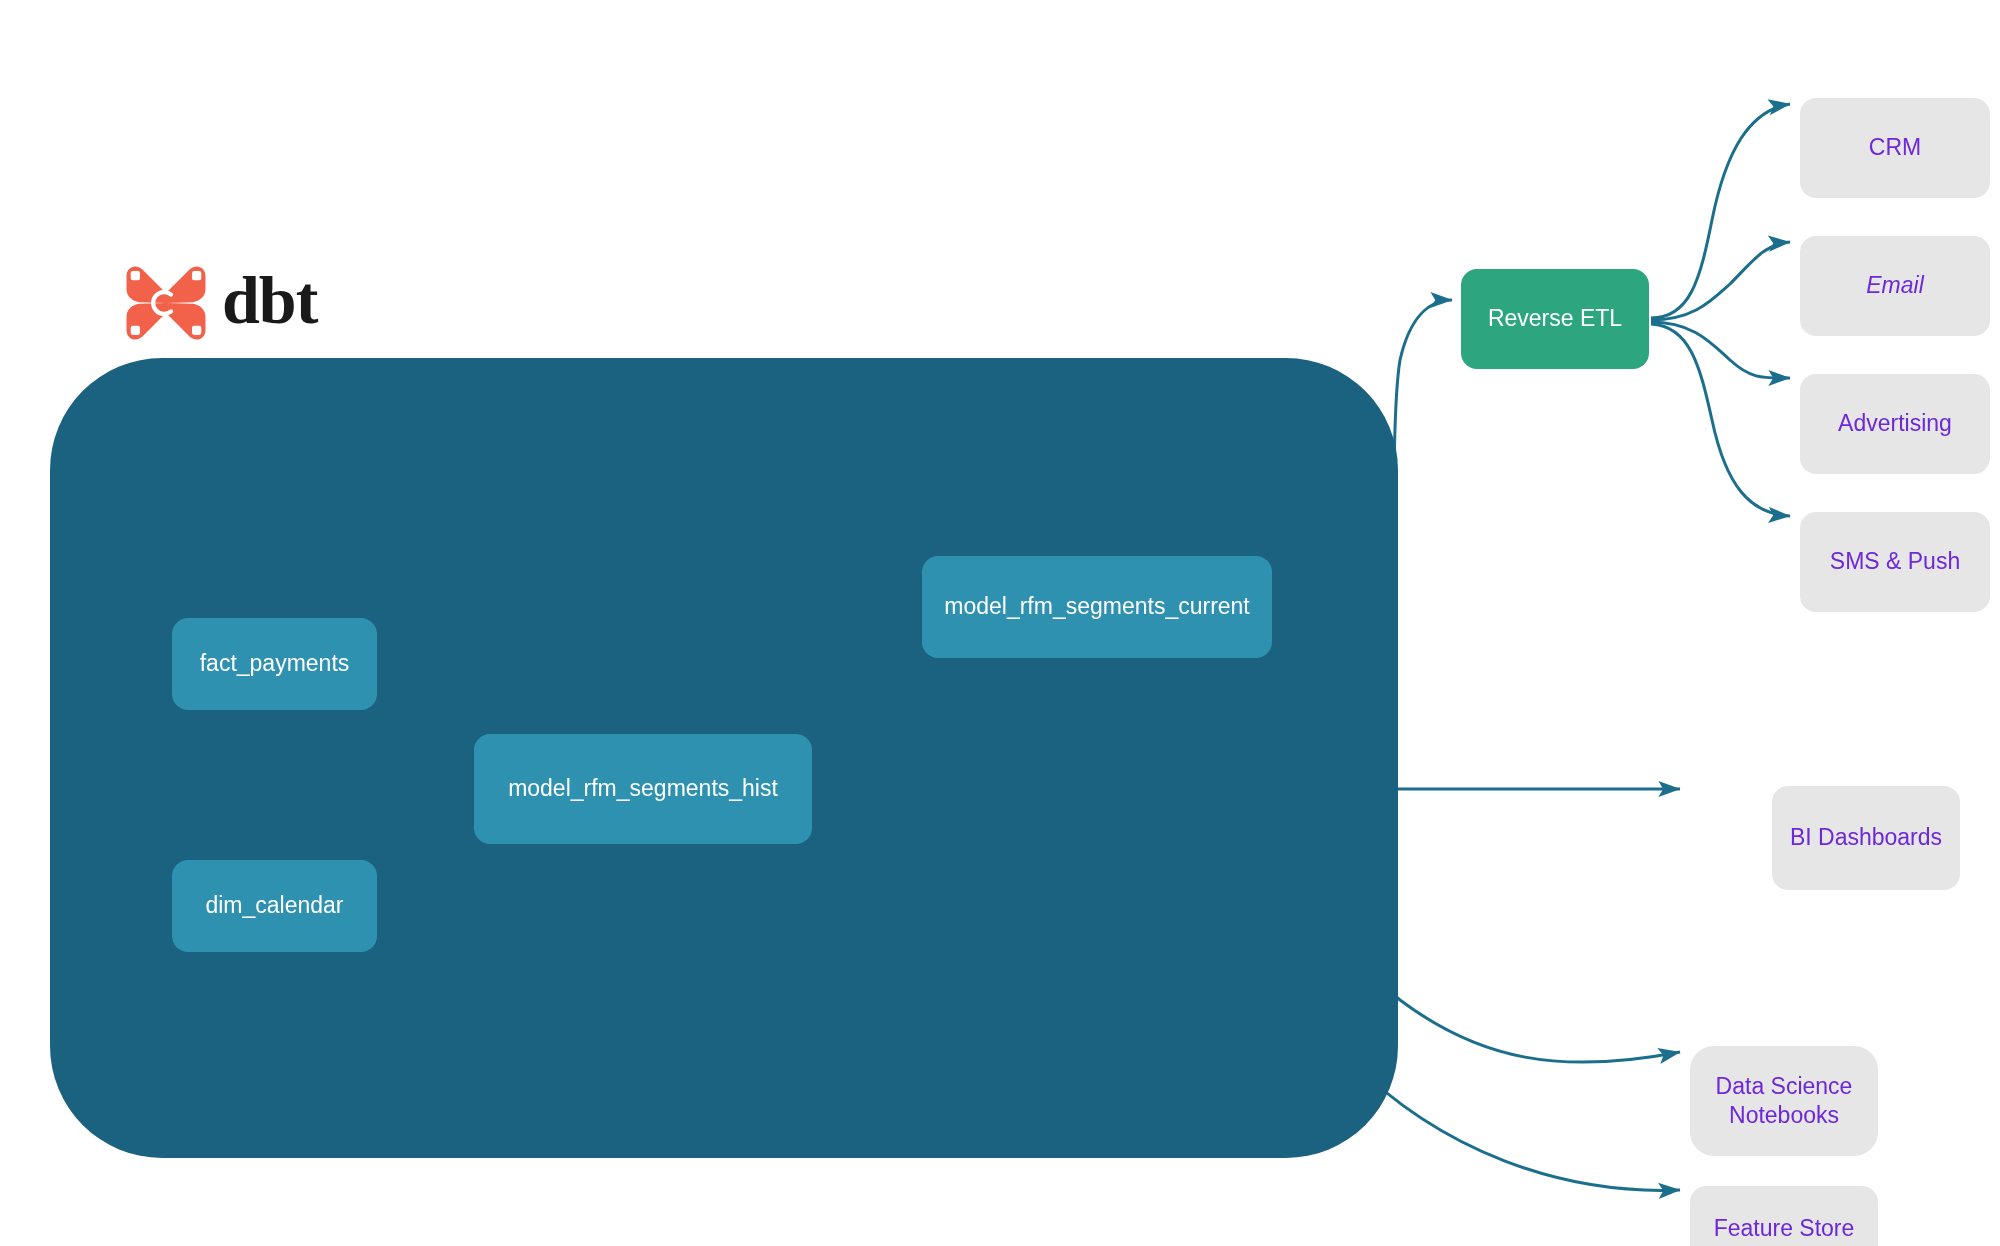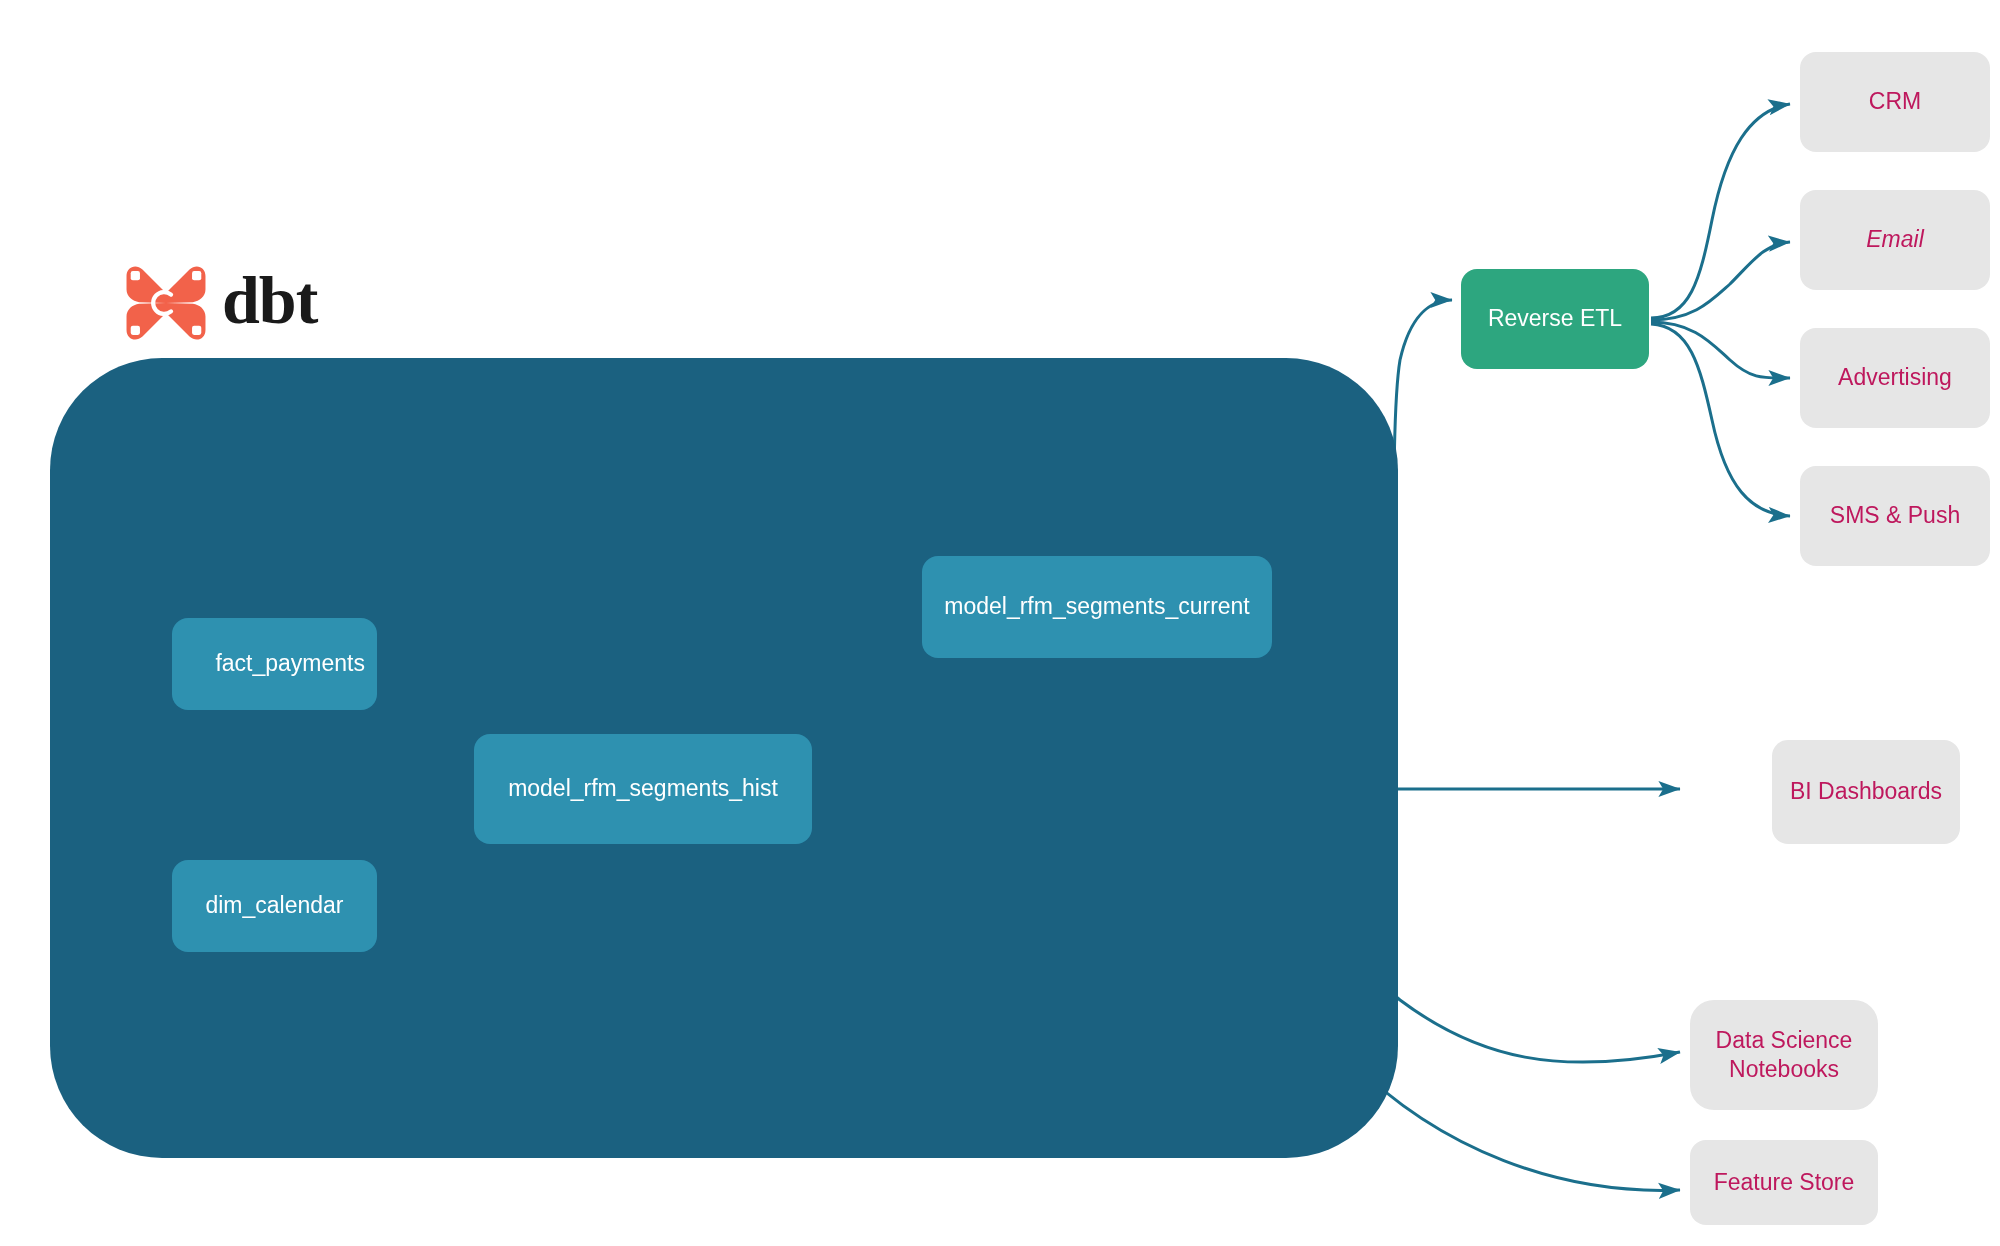--- a/index.html
+++ b/index.html
@@ -82,24 +82,25 @@
     background: #2e91b0;
     color: #ffffff;
   }
   .node-green {
     background: #2da67f;
     color: #ffffff;
     align-items: center;
   }
   .node-gray {
     background: #e6e6e6;
-    color: #be185d;
-  }
-
-  #node-fact-payments     { left: 172px;  top: 618px;  width: 205px; height: 92px; justify-content: flex-end; }
+    color: #6d28d9;
+    margin-top: 46px;
+  }
+
+  #node-fact-payments     { left: 172px;  top: 618px;  width: 205px; height: 92px; }
   #node-dim-calendar      { left: 172px;  top: 860px;  width: 205px; height: 92px; }
   #node-rfm-hist          { left: 474px;  top: 734px;  width: 338px; height: 110px; }
   #node-rfm-current       { left: 922px;  top: 556px;  width: 350px; height: 102px; }
 
   #node-reverse-etl       { left: 1461px; top: 269px;  width: 188px; height: 100px; }
 
   #node-crm               { left: 1800px; top: 52px;   width: 190px; height: 100px; }
   #node-email             { left: 1800px; top: 190px;  width: 190px; height: 100px; font-style: italic; }
   #node-advertising       { left: 1800px; top: 328px;  width: 190px; height: 100px; }
   #node-sms-push          { left: 1800px; top: 466px;  width: 190px; height: 100px; }

